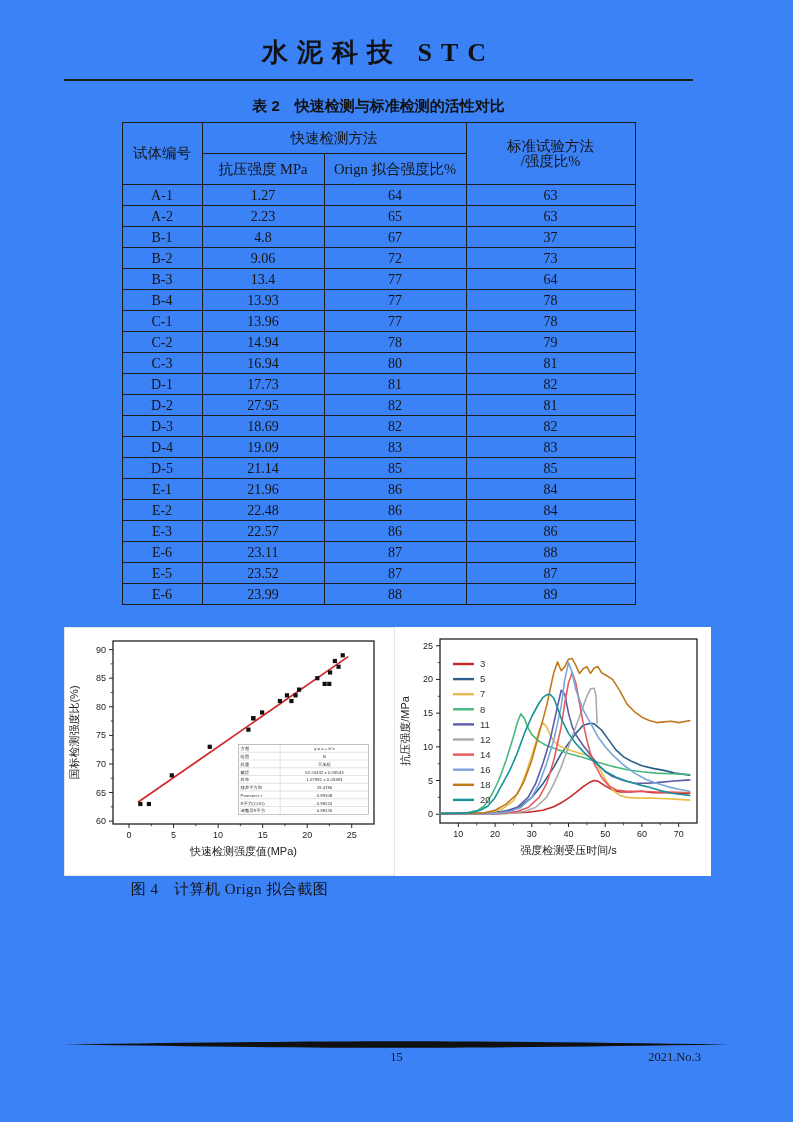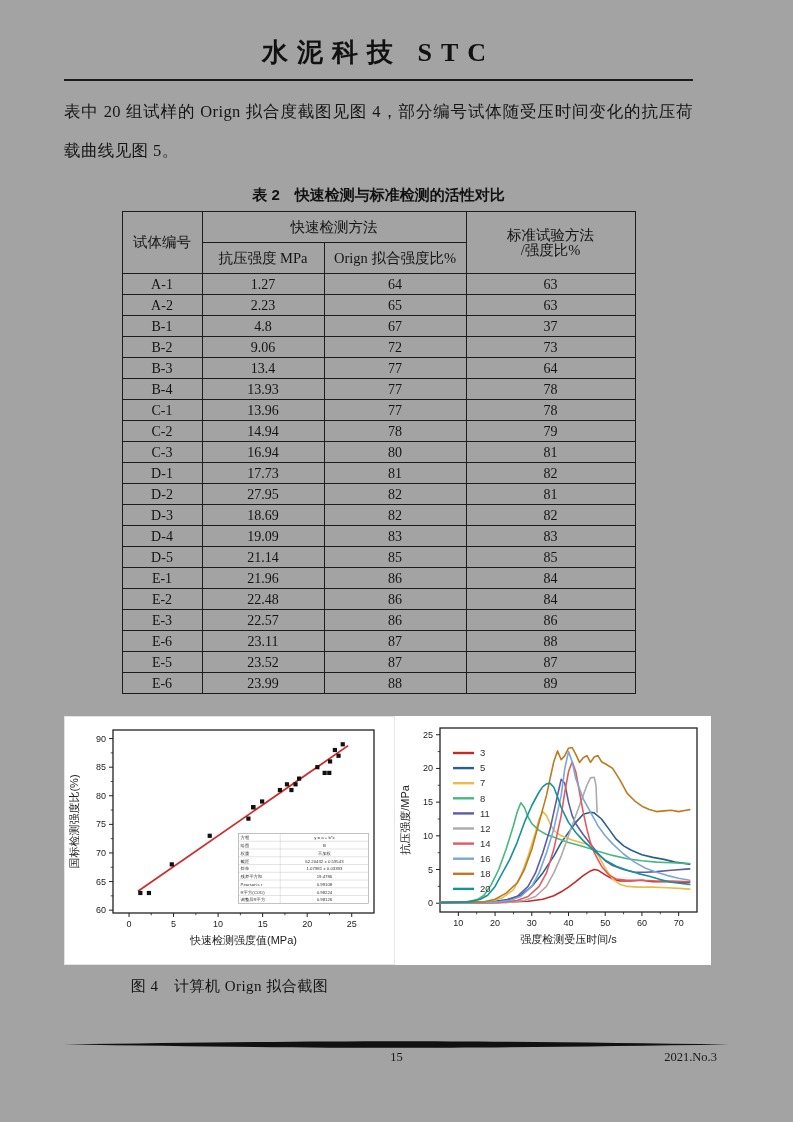--- a/index.html
+++ b/index.html
@@ -1,18 +1,18 @@
 <!DOCTYPE html>
 <html><head>
 <meta charset="utf-8">
 <style>
   * { margin:0; padding:0; box-sizing:border-box; }
   html,body { background:#888; }
   .page {
-    width:793px; height:1122px; background:#a3a3a3; margin:0 auto;
+    width:793px; height:1122px; background:#3b82f6; margin:0 auto;
     padding:36px 100px 0 64px; position:relative;
     font-family:"Liberation Serif","DejaVu Serif",serif; color:#1a1a1a;
   }
   
   .journal-title {
     text-align:center; font-size:26px; font-weight:bold; letter-spacing:9px;
     font-family:"Liberation Serif",serif; color:#111; line-height:34px;
   }
   .header-rule { margin-top:9px; border-top:2px solid #1b1b1b; }
   
@@ -33,40 +33,39 @@
     border:1px solid #1c1c1c; text-align:center; vertical-align:middle;
     font-weight:normal; padding:0; height:21px; line-height:15px;
   }
   table.data-table thead th { height:31px; font-size:14.5px; }
   col.c1{width:80px} col.c2{width:122px} col.c3{width:142px} col.c4{width:169px}
   
   .figures { margin-top:22px; display:flex; justify-content:space-between; align-items:flex-start; }
   figure { text-align:center; }
   .fig4-box { width:331px; height:249px; border:1px solid #e4e4e4; background:#fff; }
   .fig5-box { width:316px; height:249px; background:#fff; }
-  figcaption { margin-top:12px; font-size:15px; color:#141414; letter-spacing:0.5px; }
+  figcaption { margin-top:4px; font-size:15px; color:#141414; letter-spacing:0.5px; }
   
   .page-footer { position:absolute; left:64px; right:64px; top:1040px; }
   .footer-stroke { display:block; width:100%; height:9px; }
   .footer-row { position:relative; height:20px; margin-top:1px; font-size:12.5px; }
   .pageno { position:absolute; left:50%; transform:translateX(-50%); }
-  .issue { position:absolute; right:12px; }
+  .issue { position:absolute; right:28px; }
   svg text { font-family:"Liberation Sans","DejaVu Sans",sans-serif; }
 </style>
 </head>
 <body>
 
 <div class="page">
 
   <header>
     <div class="journal-title">水泥科技 STC</div>
     <div class="header-rule"></div>
   </header>
 
-  <p class="intro">表中 20 组试样的 Orign 拟合度截图见图 4，部分编号试体随受压时间变化的抗压荷载曲线见图 5。</p>
 
   <div class="table-caption">表 2　快速检测与标准检测的活性对比</div>
 
   <table class="data-table">
     <colgroup>
         <col class="c1">
         <col class="c2">
         <col class="c3">
         <col class="c4">
       </colgroup>

